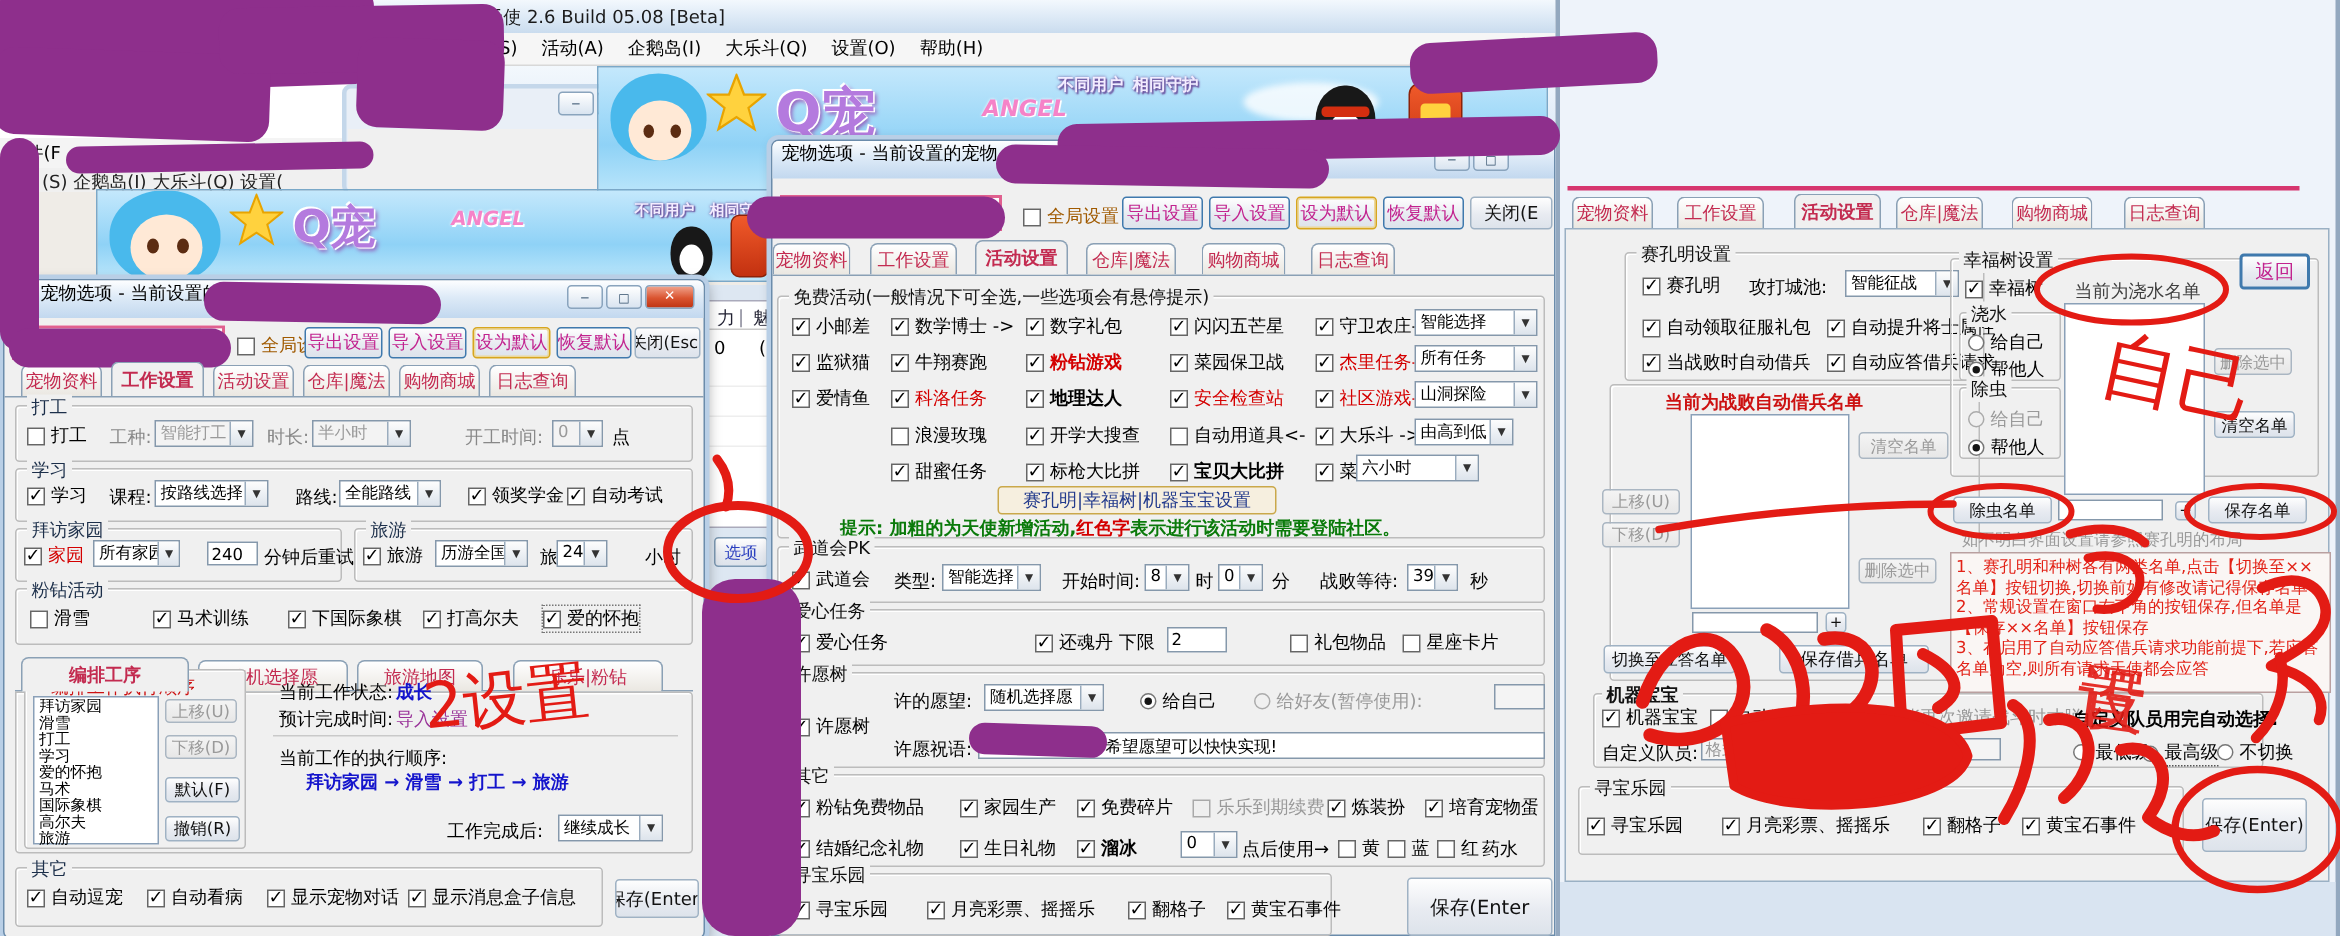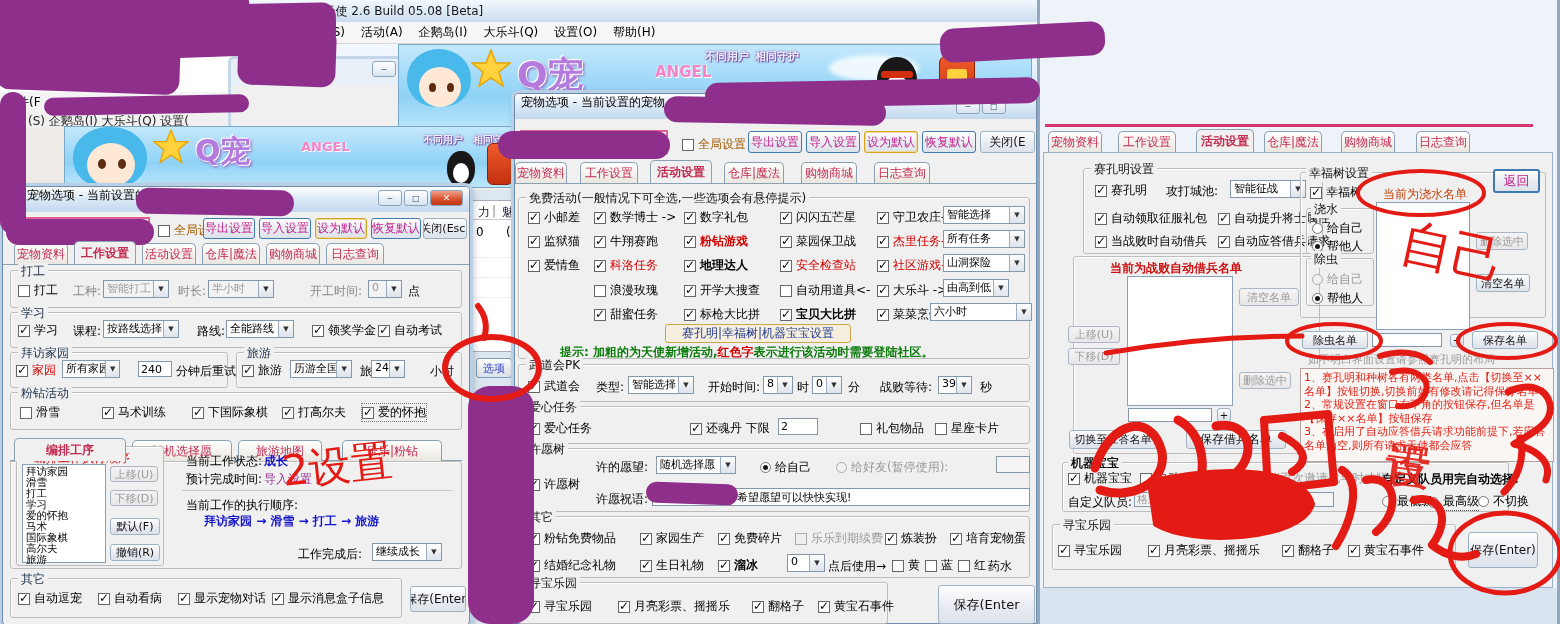--- a/index.html
+++ b/index.html
@@ -49,21 +49,21 @@
   border-left:1px solid #9aacbe;display:flex;align-items:center;justify-content:center;font-size:7px;color:#333}
 .combo.dis{color:#9a9a9a;background:#f3f3f3}
 .inp{position:absolute;background:#fff;border:1px solid #8598ab;font-size:11px;padding:0 2px;display:flex;align-items:center;overflow:hidden}
 .inp.dis{color:#999;background:#f4f4f4}
 .lbx{position:absolute;background:#fff;border:1px solid #8aa0b8}
 .purp{position:absolute;background:#8e2f8c;border-radius:14px}
 .anntext{position:absolute;color:#e31b14;white-space:nowrap;pointer-events:none}
 .banner{position:absolute;overflow:hidden;background:linear-gradient(180deg,#c4e8fc,#8fd2f6 60%,#bde7fb);border:1px solid #7aa8c8}
 .cloud{position:absolute;background:#ffffff;border-radius:50%;opacity:.8;filter:blur(2px)}
 .qchar{font-weight:bold;color:#b47ade;text-shadow:0 0 2px #fff,1px 1px 0 #fff,-1px -1px 0 #fff,2px 2px 3px #9356b8}
-.angelchar{font-weight:bold;color:#f583c8;text-shadow:0 0 2px #fff,1px 1px 0 #fff}
+.angelchar{font-weight:bold;font-style:italic;color:#f583c8;text-shadow:0 0 2px #fff,1px 1px 0 #fff}
 .bannerusers{font-size:11px;font-weight:bold;color:#f3ecff;text-shadow:0 0 2px #6a4e9c,1px 1px 1px #6a4e9c}
 .helpbtn{position:absolute;width:18px;height:18px;border-radius:50%;border:1px solid #4d7fb0;
   background:radial-gradient(circle at 35% 30%,#bfe0f8,#3d8ed6);color:#fff;font-weight:bold;font-size:11px;
   display:flex;align-items:center;justify-content:center}
 .mi{padding:2px 8px;white-space:nowrap}
 .sep{position:absolute;background:#c9c9c9;height:1px}
 .listitem{font-size:10.5px;line-height:11px;white-space:nowrap;overflow:hidden}
 </style>
 </head>
 <body>
@@ -291,21 +291,21 @@
     <span class="lb">标枪大比拼</span>
   </span>
 <span class="cb b on" style="left:780px;top:306px">
     <i class="bx"></i>
     <span class="lb">宝贝大比拼</span>
   </span>
 <span class="cb on" style="left:877px;top:306px">
     <i class="bx"></i>
     <span class="lb">菜菜烹饪→</span>
   </span>
-<div class="combo" style="left:930px;top:303px;width:102px">
+<div class="combo" style="left:904px;top:303px;width:82px">
     <span class="cv">六小时</span>
     <span class="da">▼</span>
   </div>
 <div class="btn" style="left:665px;top:324px;width:186px;height:19px;background:#f6efdf;border-color:#caa84a;color:#223a8c">赛孔明|幸福树|机器宝宝设置</div>
 <div class="lab" style="left:560px;top:344px;font-weight:bold;color:#0a7a0a">
   <span>提示: 加粗的为天使新增活动,</span><span style="color:#d40000">红色字</span><span>表示进行该活动时需要登陆社区。</span>
 </div>
 
 <div class="grp" style="left:518px;top:364px;width:512px;height:38px"></div>
 <span class="glab blk" style="left:526px;top:357px">武道会PK</span>
@@ -750,21 +750,21 @@
     <span class="lb">黄宝石事件</span>
   </span>
 <div class="btn plain" style="left:1468px;top:532px;width:70px;height:36px">保存(Enter)</div>
 
 <div class="grp" style="left:1300px;top:172px;width:246px;height:146px"></div>
 <span class="glab blk" style="left:1306px;top:165px">幸福树设置</span>
 <span class="cb on" style="left:1310px;top:184px">
     <i class="bx"></i>
     <span class="lb">幸福树</span>
   </span>
-<span class="lab" style="left:1383px;top:186px;color:#c2410c">当前为浇水名单</span>
+<span class="lab" style="left:1383px;top:186px;color:#404040">当前为浇水名单</span>
 <div class="btn mag" style="left:1493px;top:169px;width:47px;height:24px;font-size:13px;border-width:2px">返回</div>
 <div class="grp" style="left:1306px;top:208px;width:68px;height:46px"></div>
 <span class="glab blk" style="left:1311px;top:201px">浇水</span>
 <span class="rd" style="left:1312px;top:220px">
     <i class="ci"></i>
     <span>给自己</span>
   </span>
 <span class="rd sel" style="left:1312px;top:238px">
     <i class="ci"></i>
     <span>帮他人</span>

